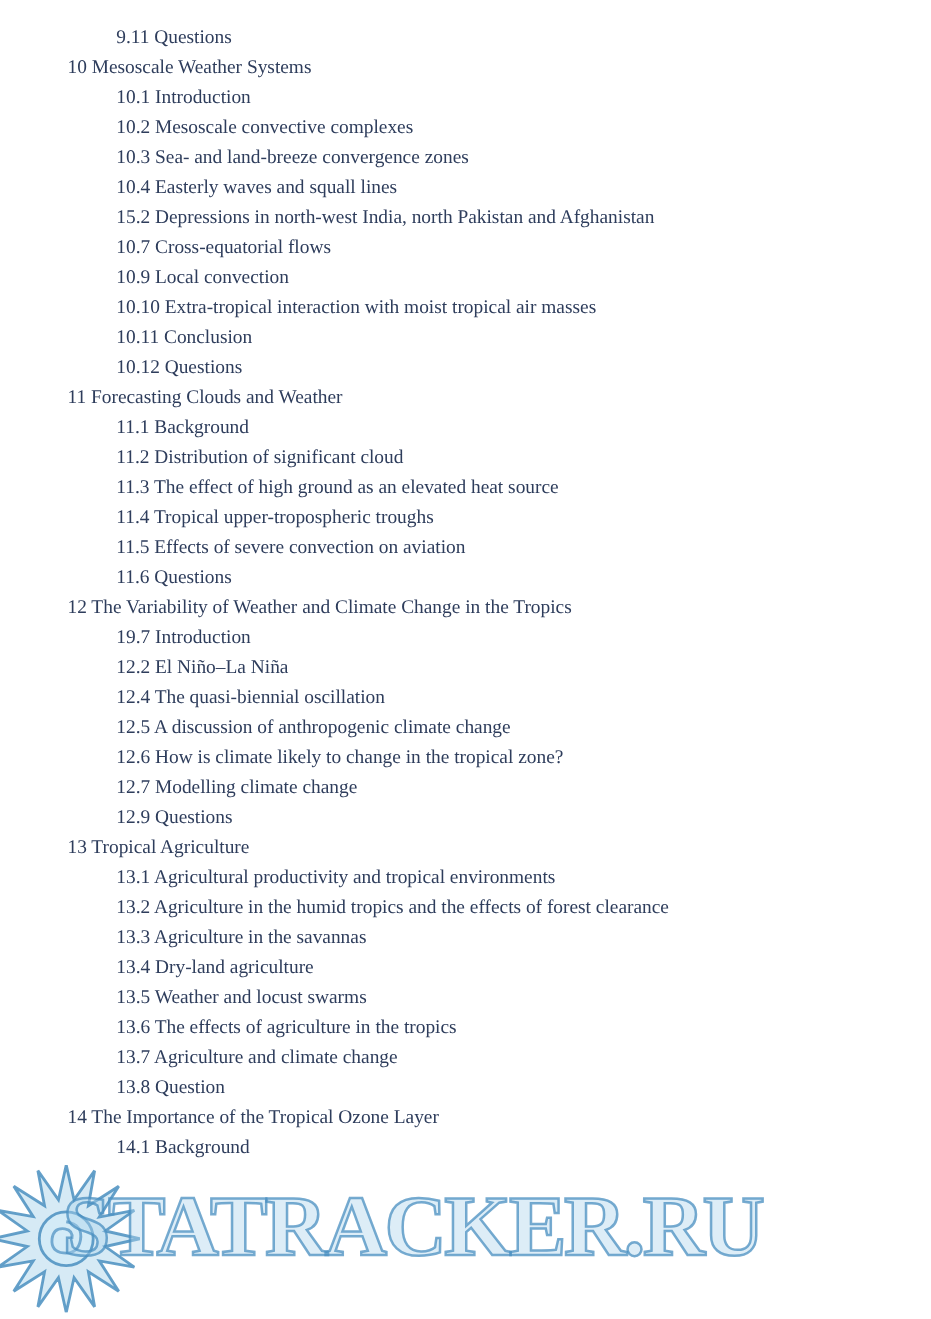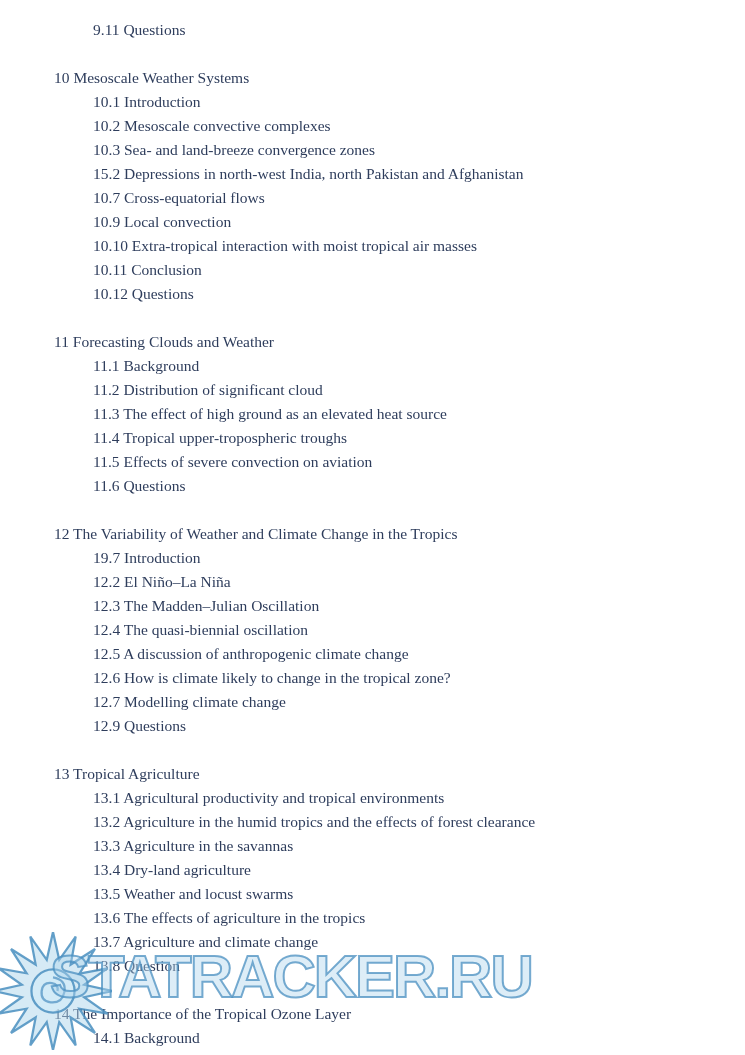--- a/index.html
+++ b/index.html
@@ -18,79 +18,79 @@
     position: absolute;
     top: 18px;
     left: 0;
     width: 745px;
   }
   .toc-line {
     height: 24px;
     line-height: 24px;
     white-space: nowrap;
   }
-  .toc-line.level-1 { padding-left: 54px; margin-top: 24px; }
+  .toc-line.level-1 { padding-left: 54px; }
   .toc-line.level-2 { padding-left: 93px; }
   .toc-link {
     color: #2e3d5c;
     font-size: 15.5px;
     cursor: pointer;
   }
   .watermark {
     position: absolute;
     left: 0;
     top: 928px;
     width: 745px;
     height: 127px;
     pointer-events: none;
   }
   .wm-text {
     position: absolute;
     left: 50px;
     top: 14px;
-    font-family: Liberation Sans, sans-serif;
+    font-family: Liberation Serif, serif;
     font-weight: bold;
-    font-size: 60px;
+    font-size: 69px;
     letter-spacing: -2px;
     white-space: nowrap;
     color: rgba(173, 213, 236, 0.42);
     -webkit-text-stroke: 2px rgba(74, 143, 192, 0.75);
   }
   .wm-logo {
     position: absolute;
     left: -6px;
     top: 4px;
   }
 </style>
 </head>
 <body>
 
 <div class="toc" id="toc">
     <div class="toc-line level-2"><a class="toc-link">9.11 Questions</a></div>
     <div class="toc-line level-1"><a class="toc-link">10 Mesoscale Weather Systems</a></div>
     <div class="toc-line level-2"><a class="toc-link">10.1 Introduction</a></div>
     <div class="toc-line level-2"><a class="toc-link">10.2 Mesoscale convective complexes</a></div>
     <div class="toc-line level-2"><a class="toc-link">10.3 Sea- and land-breeze convergence zones</a></div>
+    <div class="toc-line level-2"><a class="toc-link">10.4 Easterly waves and squall lines</a></div>
     <div class="toc-line level-2"><a class="toc-link">15.2 Depressions in north-west India, north Pakistan and Afghanistan</a></div>
     <div class="toc-line level-2"><a class="toc-link">10.7 Cross-equatorial flows</a></div>
     <div class="toc-line level-2"><a class="toc-link">10.9 Local convection</a></div>
     <div class="toc-line level-2"><a class="toc-link">10.10 Extra-tropical interaction with moist tropical air masses</a></div>
     <div class="toc-line level-2"><a class="toc-link">10.11 Conclusion</a></div>
     <div class="toc-line level-2"><a class="toc-link">10.12 Questions</a></div>
     <div class="toc-line level-1"><a class="toc-link">11 Forecasting Clouds and Weather</a></div>
     <div class="toc-line level-2"><a class="toc-link">11.1 Background</a></div>
     <div class="toc-line level-2"><a class="toc-link">11.2 Distribution of significant cloud</a></div>
     <div class="toc-line level-2"><a class="toc-link">11.3 The effect of high ground as an elevated heat source</a></div>
     <div class="toc-line level-2"><a class="toc-link">11.4 Tropical upper-tropospheric troughs</a></div>
     <div class="toc-line level-2"><a class="toc-link">11.5 Effects of severe convection on aviation</a></div>
     <div class="toc-line level-2"><a class="toc-link">11.6 Questions</a></div>
     <div class="toc-line level-1"><a class="toc-link">12 The Variability of Weather and Climate Change in the Tropics</a></div>
     <div class="toc-line level-2"><a class="toc-link">19.7 Introduction</a></div>
     <div class="toc-line level-2"><a class="toc-link">12.2 El Niño–La Niña</a></div>
-    <div class="toc-line level-2"><a class="toc-link">12.3 The Madden–Julian Oscillation</a></div>
     <div class="toc-line level-2"><a class="toc-link">12.4 The quasi-biennial oscillation</a></div>
     <div class="toc-line level-2"><a class="toc-link">12.5 A discussion of anthropogenic climate change</a></div>
     <div class="toc-line level-2"><a class="toc-link">12.6 How is climate likely to change in the tropical zone?</a></div>
     <div class="toc-line level-2"><a class="toc-link">12.7 Modelling climate change</a></div>
     <div class="toc-line level-2"><a class="toc-link">12.9 Questions</a></div>
     <div class="toc-line level-1"><a class="toc-link">13 Tropical Agriculture</a></div>
     <div class="toc-line level-2"><a class="toc-link">13.1 Agricultural productivity and tropical environments</a></div>
     <div class="toc-line level-2"><a class="toc-link">13.2 Agriculture in the humid tropics and the effects of forest clearance</a></div>
     <div class="toc-line level-2"><a class="toc-link">13.3 Agriculture in the savannas</a></div>
     <div class="toc-line level-2"><a class="toc-link">13.4 Dry-land agriculture</a></div>

